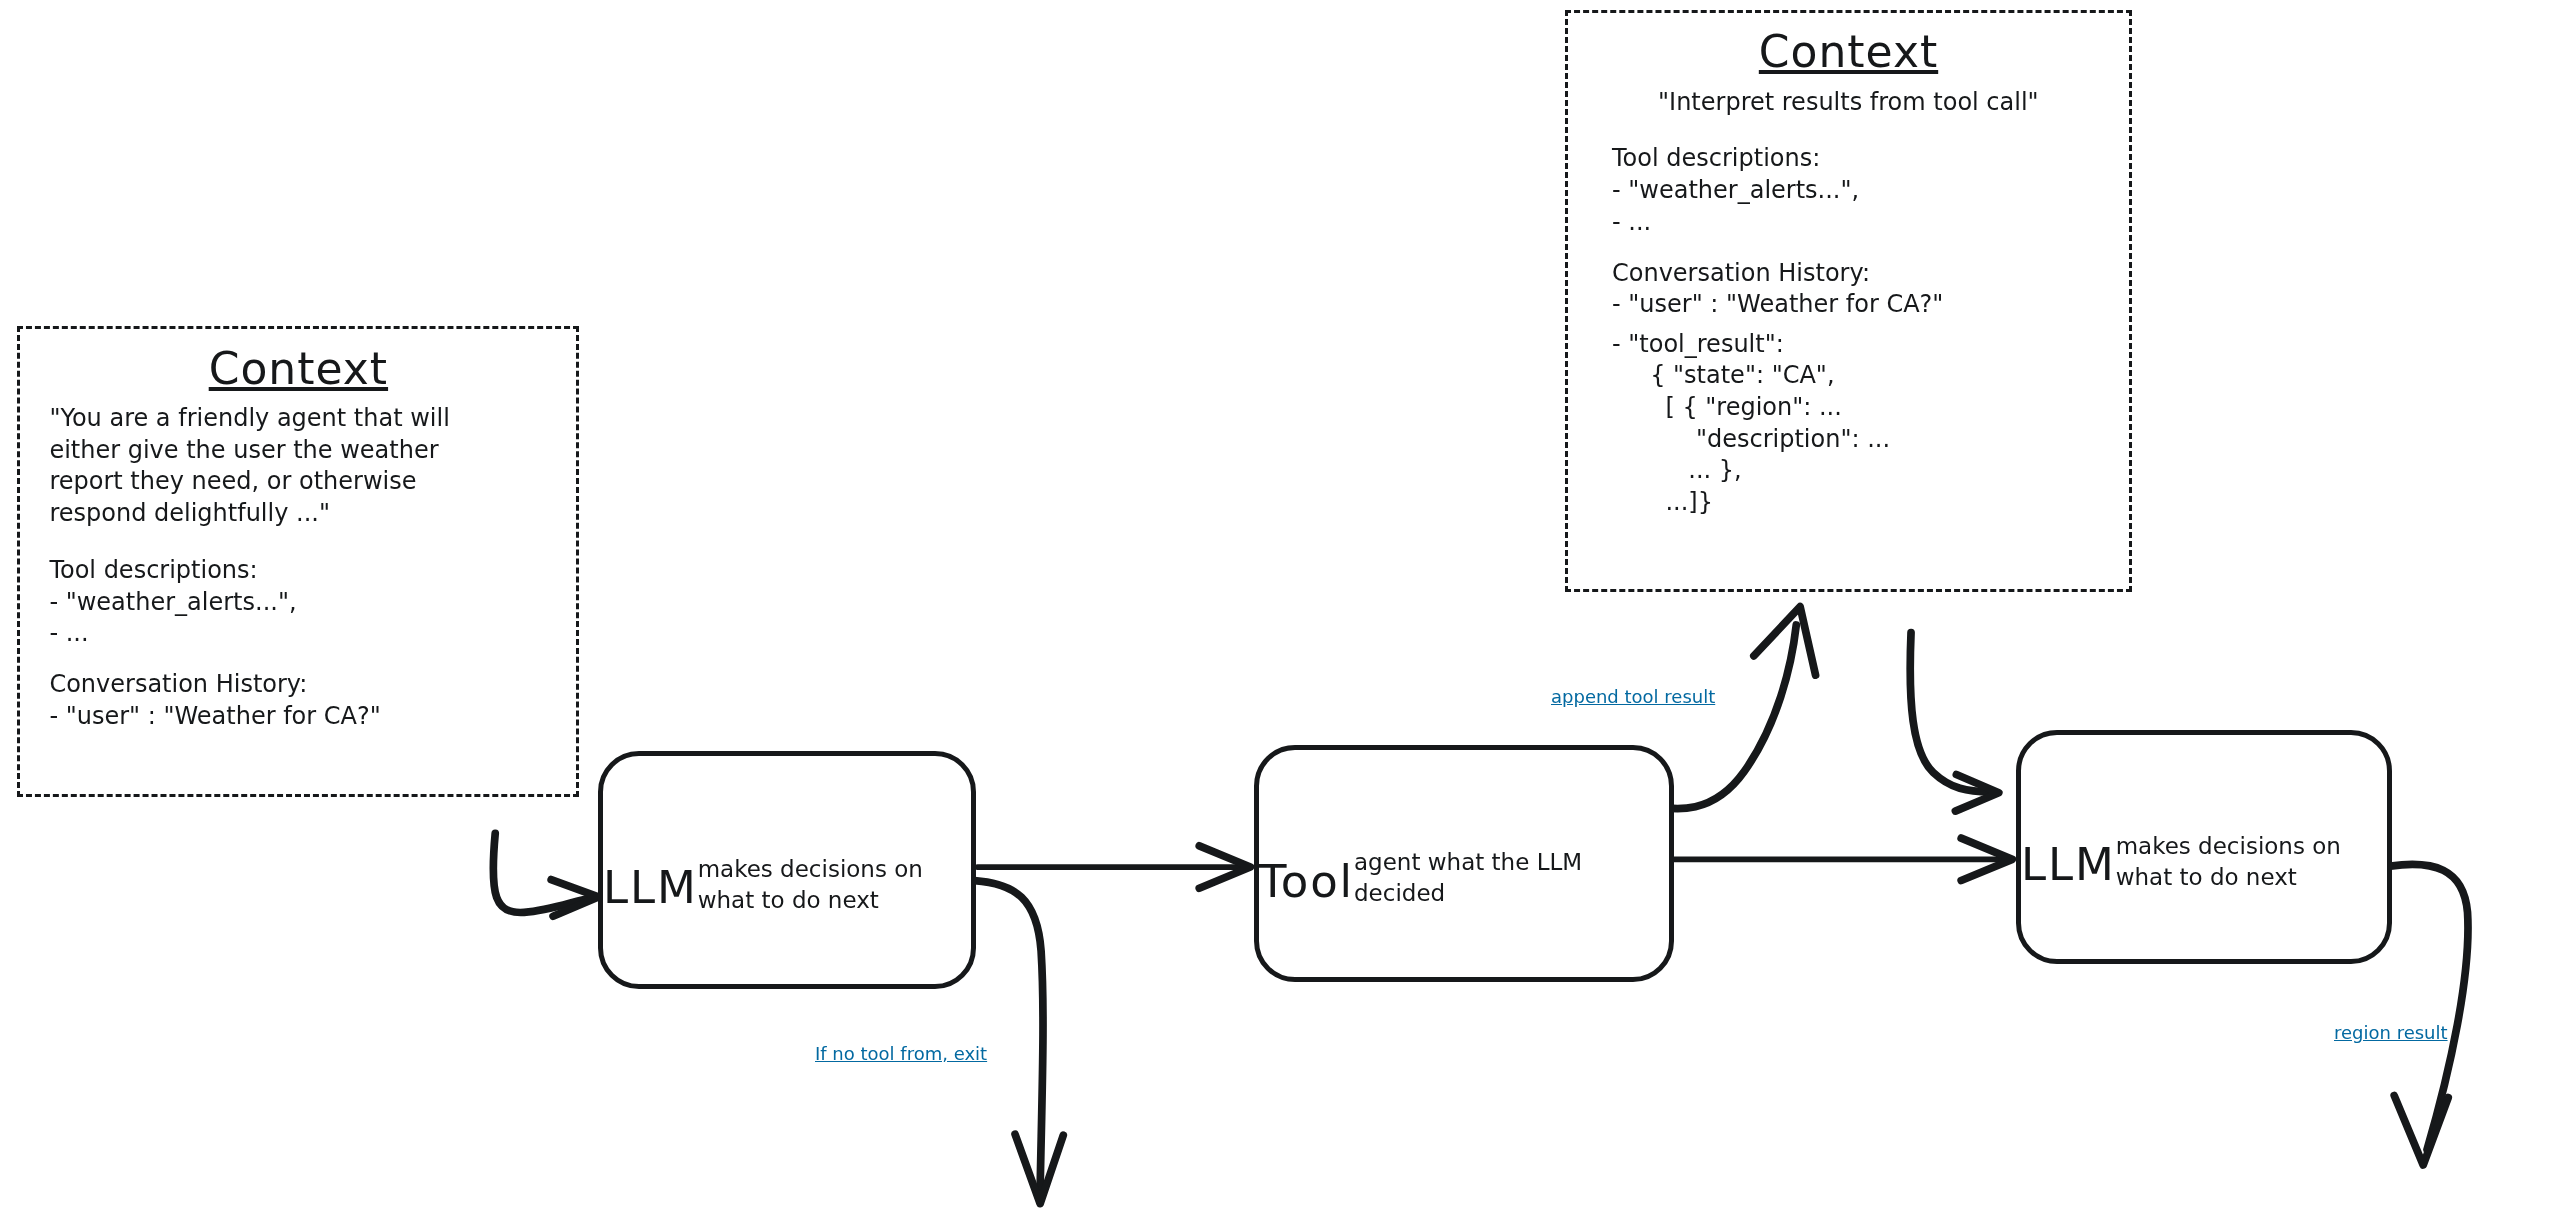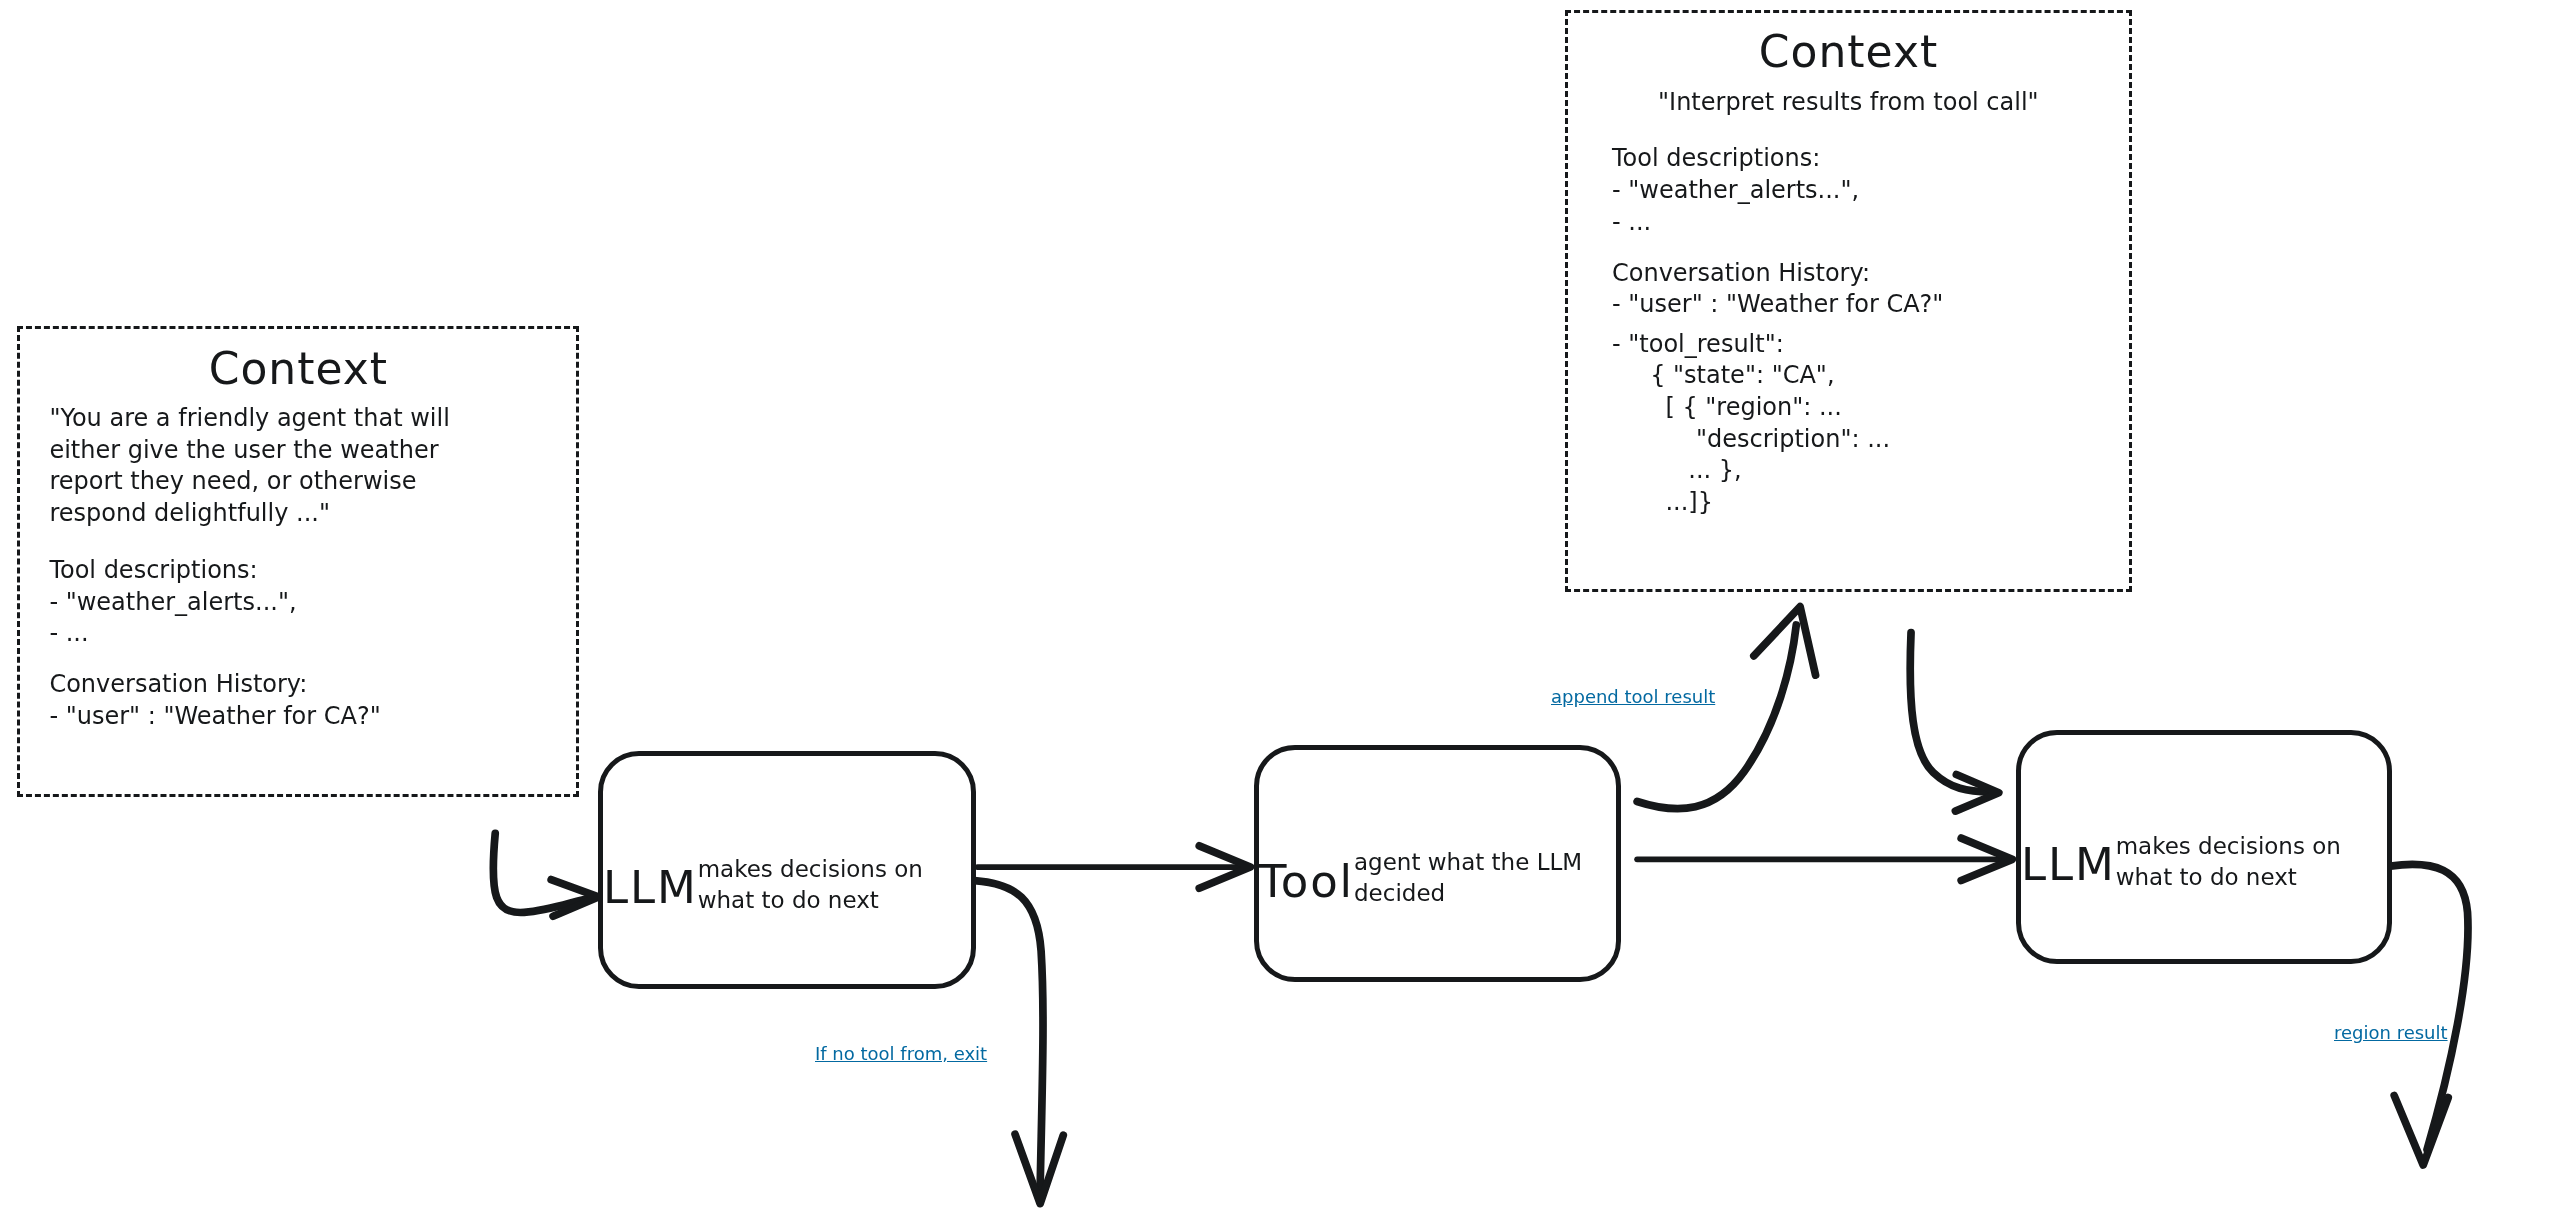--- a/index.html
+++ b/index.html
@@ -18,20 +18,21 @@
     border:3.9px dashed #16181a;
     background:transparent;
     box-sizing:border-box;
   }
   .ctx-title{
     text-align:center;
     font-size:44px;
     letter-spacing:1px;
     margin:13.5px 0 9.6px 0;
     font-weight:400;
+    text-decoration:underline;
   }
   .ctx-body{
     padding:0 25px 0 29px;
     font-size:24px;
     line-height:1.32;
   }
   .para{margin:0 0 5.8px 0;}
   .gap{height:19.3px;}
   .line{white-space:pre;}
 
@@ -154,21 +155,21 @@
        ...]}</div>
     </div>
   </div>
 
   <div class="node" style="left:598px;top:751px;width:378px;height:238px;">
     <div class="node-title">LLM</div>
     <div class="node-sub">makes decisions on
 what to do next</div>
   </div>
 
-  <div class="node" style="left:1254px;top:745px;width:367px;height:237px;">
+  <div class="node" style="left:1254px;top:745px;width:420px;height:237px;">
     <div class="node-title">Tool</div>
     <div class="node-sub">agent what the LLM
 decided</div>
   </div>
 
   <div class="node" style="left:2016px;top:730px;width:376px;height:234px;">
     <div class="node-title">LLM</div>
     <div class="node-sub">makes decisions on
 what to do next</div>
   </div>

